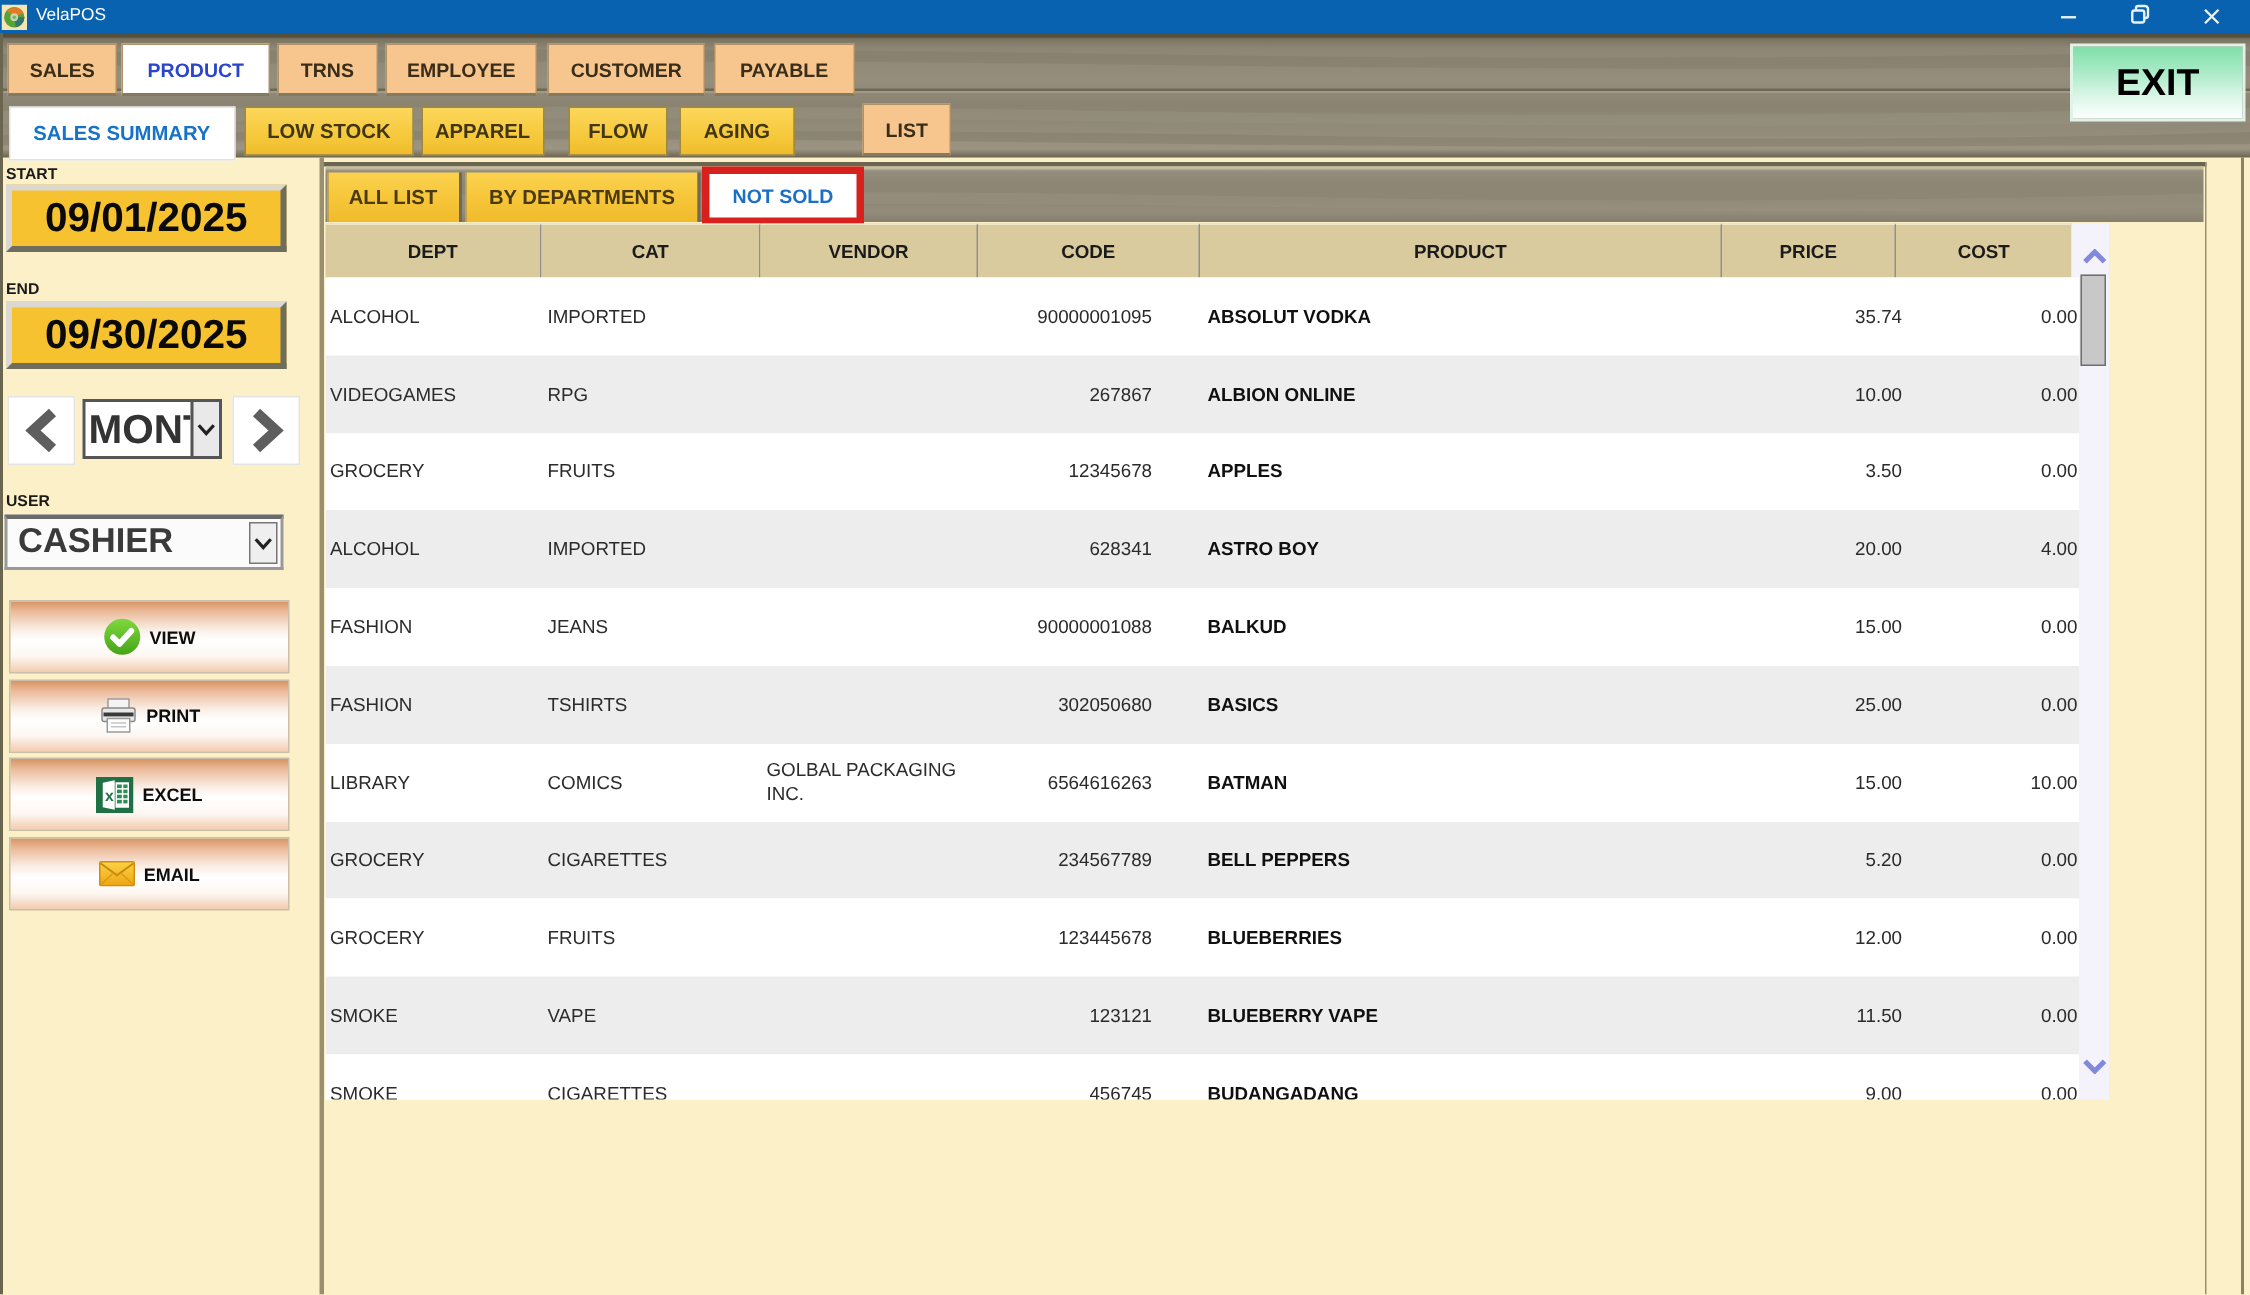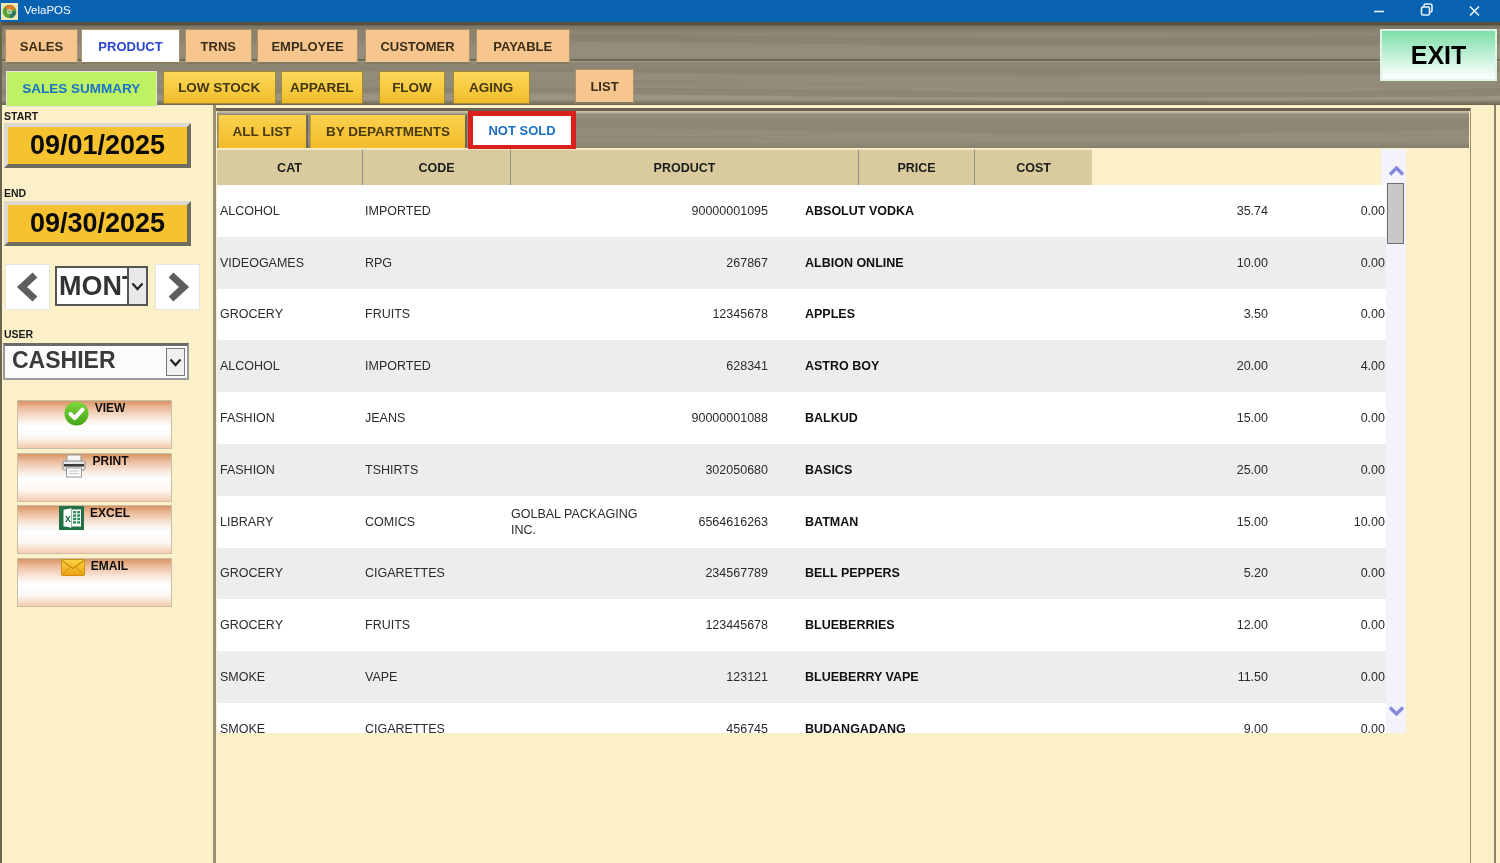--- a/index.html
+++ b/index.html
@@ -14,39 +14,39 @@
     background:linear-gradient(180deg,#55503E 0%,#55503E 3%,#7B7461 5%,#8D8675 12%,#958E7D 38%,#8A8372 58%,#948D7C 82%,#9C9584 93%,#6B654F 100%);}
   #groove{left:0;top:59px;width:1500px;height:3px;
     background:linear-gradient(180deg,#6E6854 0,#6E6854 1.5px,#A29A88 1.5px);}
   .tab1{top:29px;height:35px;background:#F7C68E;border:1px solid #AD9168;border-bottom:2px solid #837A5F;
         box-sizing:border-box;color:#3A2E1A;font-weight:700;font-size:13px;
         display:flex;align-items:center;justify-content:center;}
   .tab1.sel{background:#fff;color:#2945CC;}
   .tab2{top:70.5px;height:33px;background:linear-gradient(180deg,#FCD75B 0%,#F6C93C 60%,#EFBC2A 100%);
         border:1px solid #A08A3A;box-sizing:border-box;color:#423615;font-weight:700;font-size:13.5px;
         display:flex;align-items:center;justify-content:center;}
-  .tab2.sel{background:#bef264;border-color:#e2e2e2;color:#1873C8;height:36.5px;}
+  .tab2.sel{background:#ffffff;border-color:#e2e2e2;color:#1873C8;height:36.5px;}
   #exit{left:1380px;top:29px;width:117px;height:52px;
         background:linear-gradient(180deg,#7FDFA8 0%,#A9EAC7 35%,#E2F8EC 75%,#FDFFFE 100%);
         border:2px solid #DFF3E6;box-sizing:border-box;
         display:flex;align-items:center;justify-content:center;
         font-weight:700;font-size:25px;color:#000;}
   
   .slabel{font-weight:700;font-size:10.5px;color:#1A1A1A;}
   .datebtn{left:4px;width:187px;height:45px;background:#F6C22F;
      border-top:4px solid #DBD8D2;border-left:4px solid #DBD8D2;
      border-bottom:4px solid #6F6E5E;border-right:4px solid #6F6E5E;
      box-sizing:border-box;display:flex;align-items:center;justify-content:center;
      font-weight:700;font-size:27px;color:#0A0A0A;}
   .navbtn{top:264px;width:45px;height:46px;background:#fff;border:1px solid #E4E4E4;
      box-sizing:border-box;display:flex;align-items:center;justify-content:center;}
-  .sbtn{left:17px;width:155px;height:49px;box-sizing:border-box;
+  .sbtn{left:6px;width:187px;height:49px;box-sizing:border-box;
      border:1px solid #C9BFA8;
      background:linear-gradient(180deg,#D89464 0%,#ECBC9C 15%,#FAEEE5 40%,#FFFFFF 55%,#FDF7F2 78%,#F3CCAF 100%);
-     display:flex;justify-content:center;gap:6px;
+     display:flex;align-items:center;justify-content:center;gap:6px;
      font-weight:700;font-size:12px;color:#0D0D0D;}
   
   #cleft{left:213px;top:105px;width:2.5px;height:758px;background:#9A9070;}
   #ctop{left:215px;top:108px;width:1256px;height:3px;background:#6B6550;}
   #cright{left:1469.5px;top:108px;width:1.5px;height:755px;background:#9A9070;}
   #strip{left:217px;top:111px;width:1252px;height:37px;
      background:linear-gradient(180deg,#C7BEA4 0%,#C7BEA4 3%,#958E7D 8%,#8D8675 30%,#8D8675 62%,#948D7C 80%,#867F6E 100%);}
   .tab3{top:4px;height:33px;background:linear-gradient(180deg,#FBD24F 0%,#F6C538 55%,#F0BB2B 100%);
      border-left:1px solid #C3A23C;border-right:2px solid #6F6955;box-sizing:border-box;
      display:flex;align-items:center;justify-content:center;
@@ -208,21 +208,23 @@
   <svg class="abs" style="left:0;top:0;" width="1252" height="37" viewBox="0 0 1252 37">
     <path d="M0 20 Q 313 14 626 20 T 1252 18 L1252 28 Q 939 32 626 27 T 0 29 Z" fill="#99927F" opacity="0.5"></path>
   </svg>
   <div class="abs tab3" style="left:0.5px;width:90px;">ALL LIST</div>
   <div class="abs tab3" style="left:93px;width:157px;">BY DEPARTMENTS</div>
   <div class="abs" id="notsold">
       <div class="abs" id="notsoldin">NOT SOLD</div>
     </div>
 </div>
 <div class="abs" id="thead">
+  <div class="hc" style="width:144px;">DEPT</div>
   <div class="hc" style="width:146px;">CAT</div>
+  <div class="hc" style="width:145px;">VENDOR</div>
   <div class="hc" style="width:148px;">CODE</div>
   <div class="hc" style="width:348px;">PRODUCT</div>
   <div class="hc" style="width:116px;">PRICE</div>
   <div class="hc" style="width:117px;border-right:none;">COST</div>
 </div>
 <div class="abs" id="sbar"></div>
 <div class="abs" id="sthumb"></div>
 <svg class="abs" style="left:1388px;top:166px;" width="17" height="11" viewBox="0 0 17 11">
     <path d="M2 8.5 L8.5 2 L15 8.5" stroke="#8289DC" stroke-width="3.4" fill="none"></path>
   </svg>

